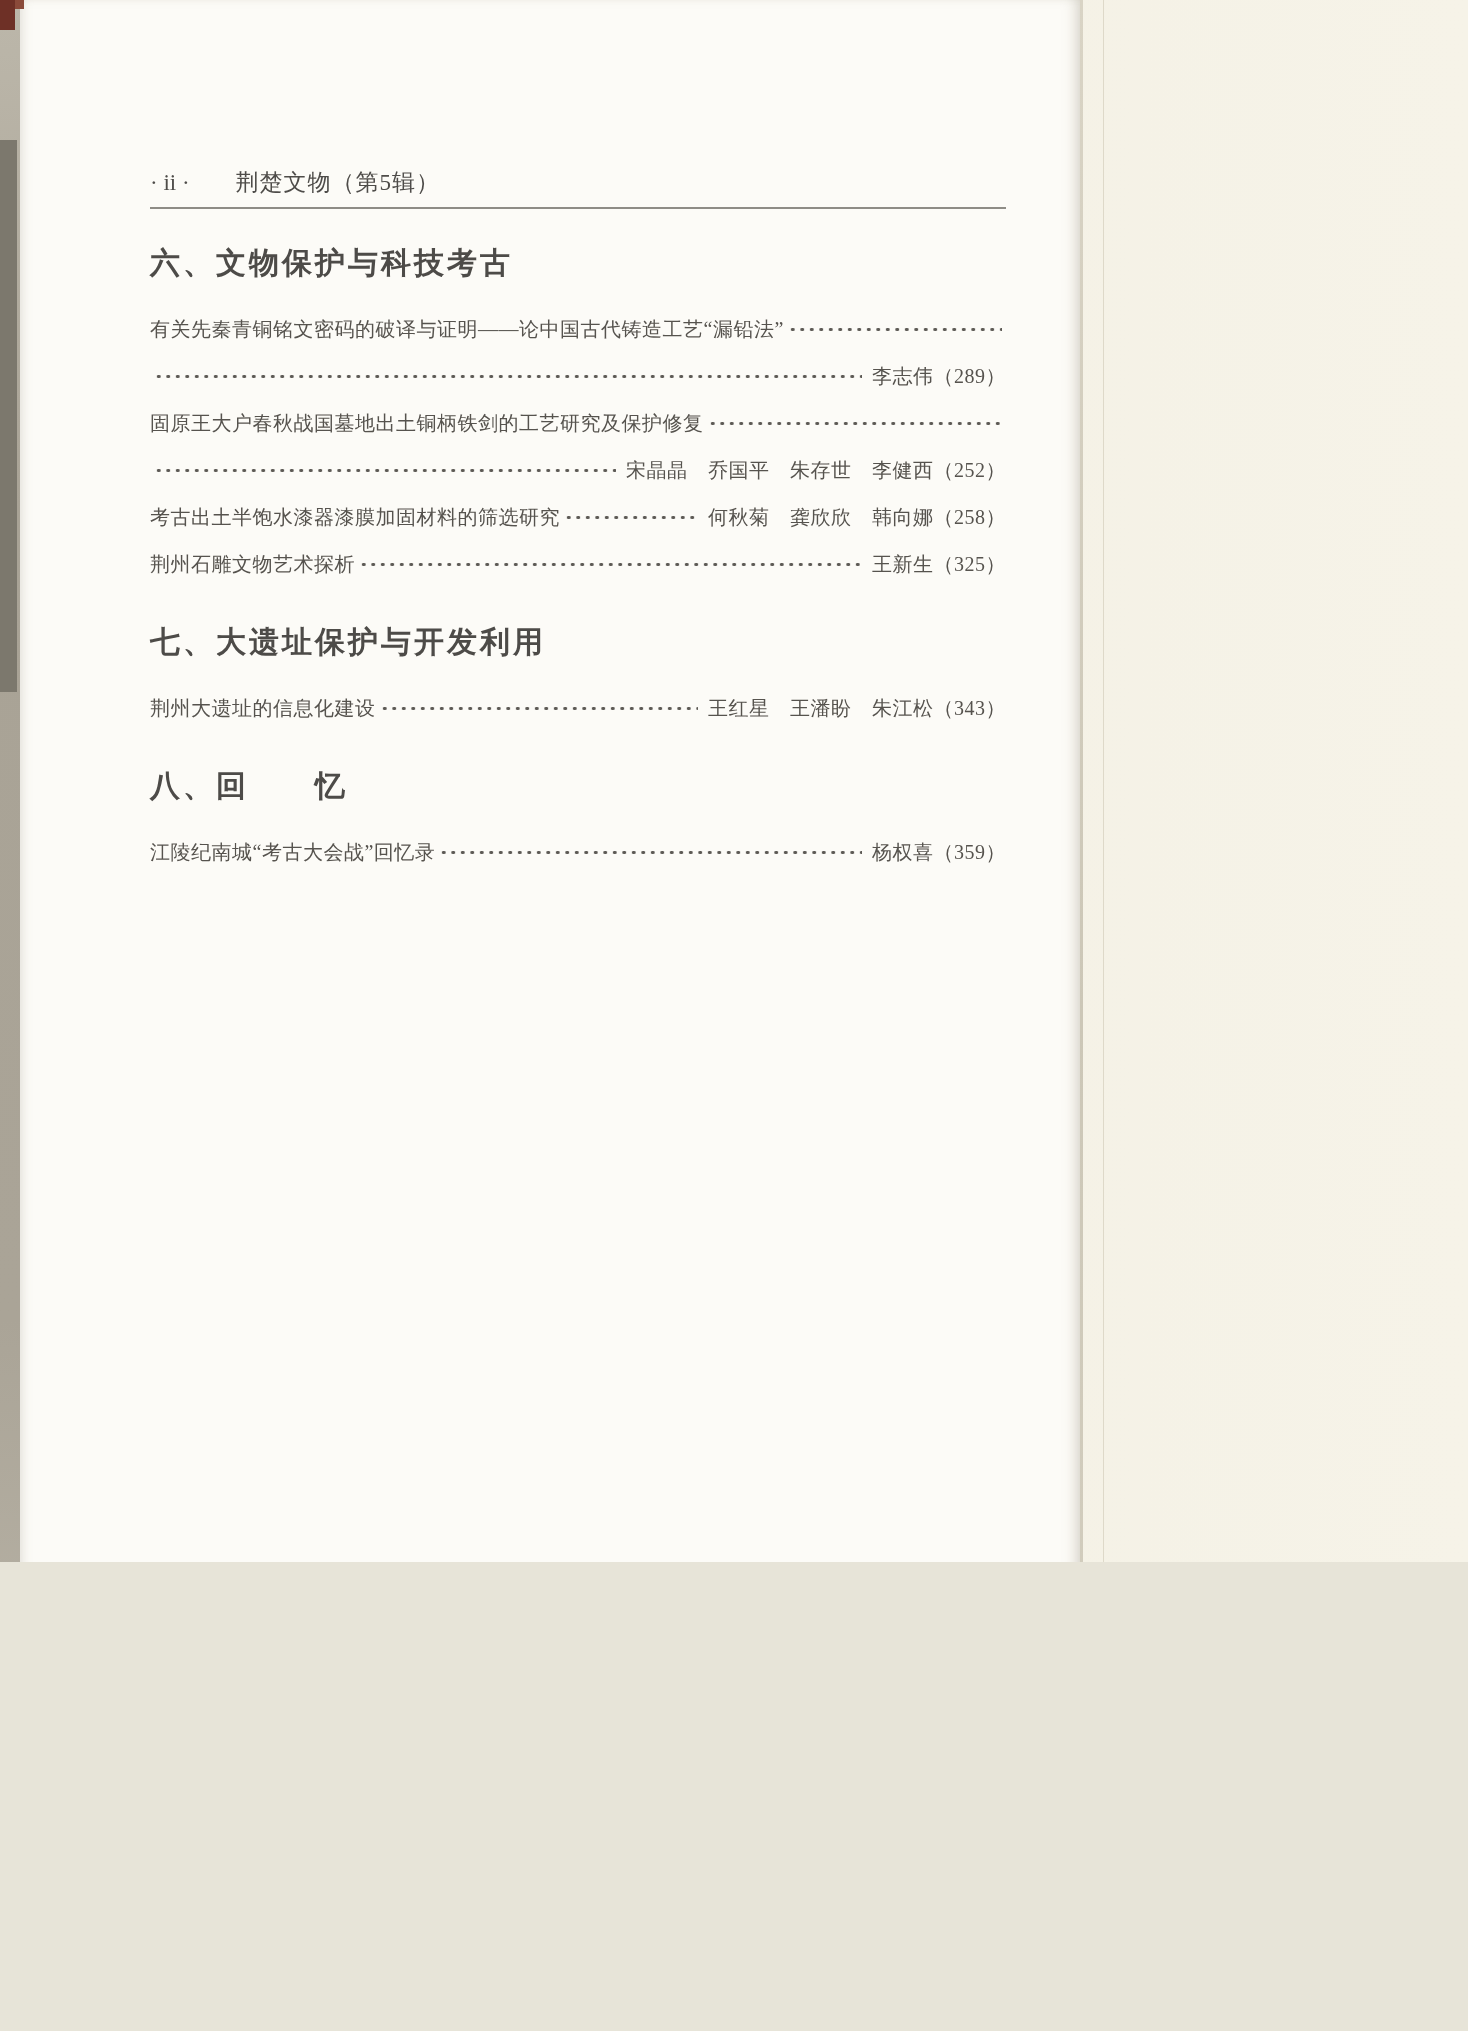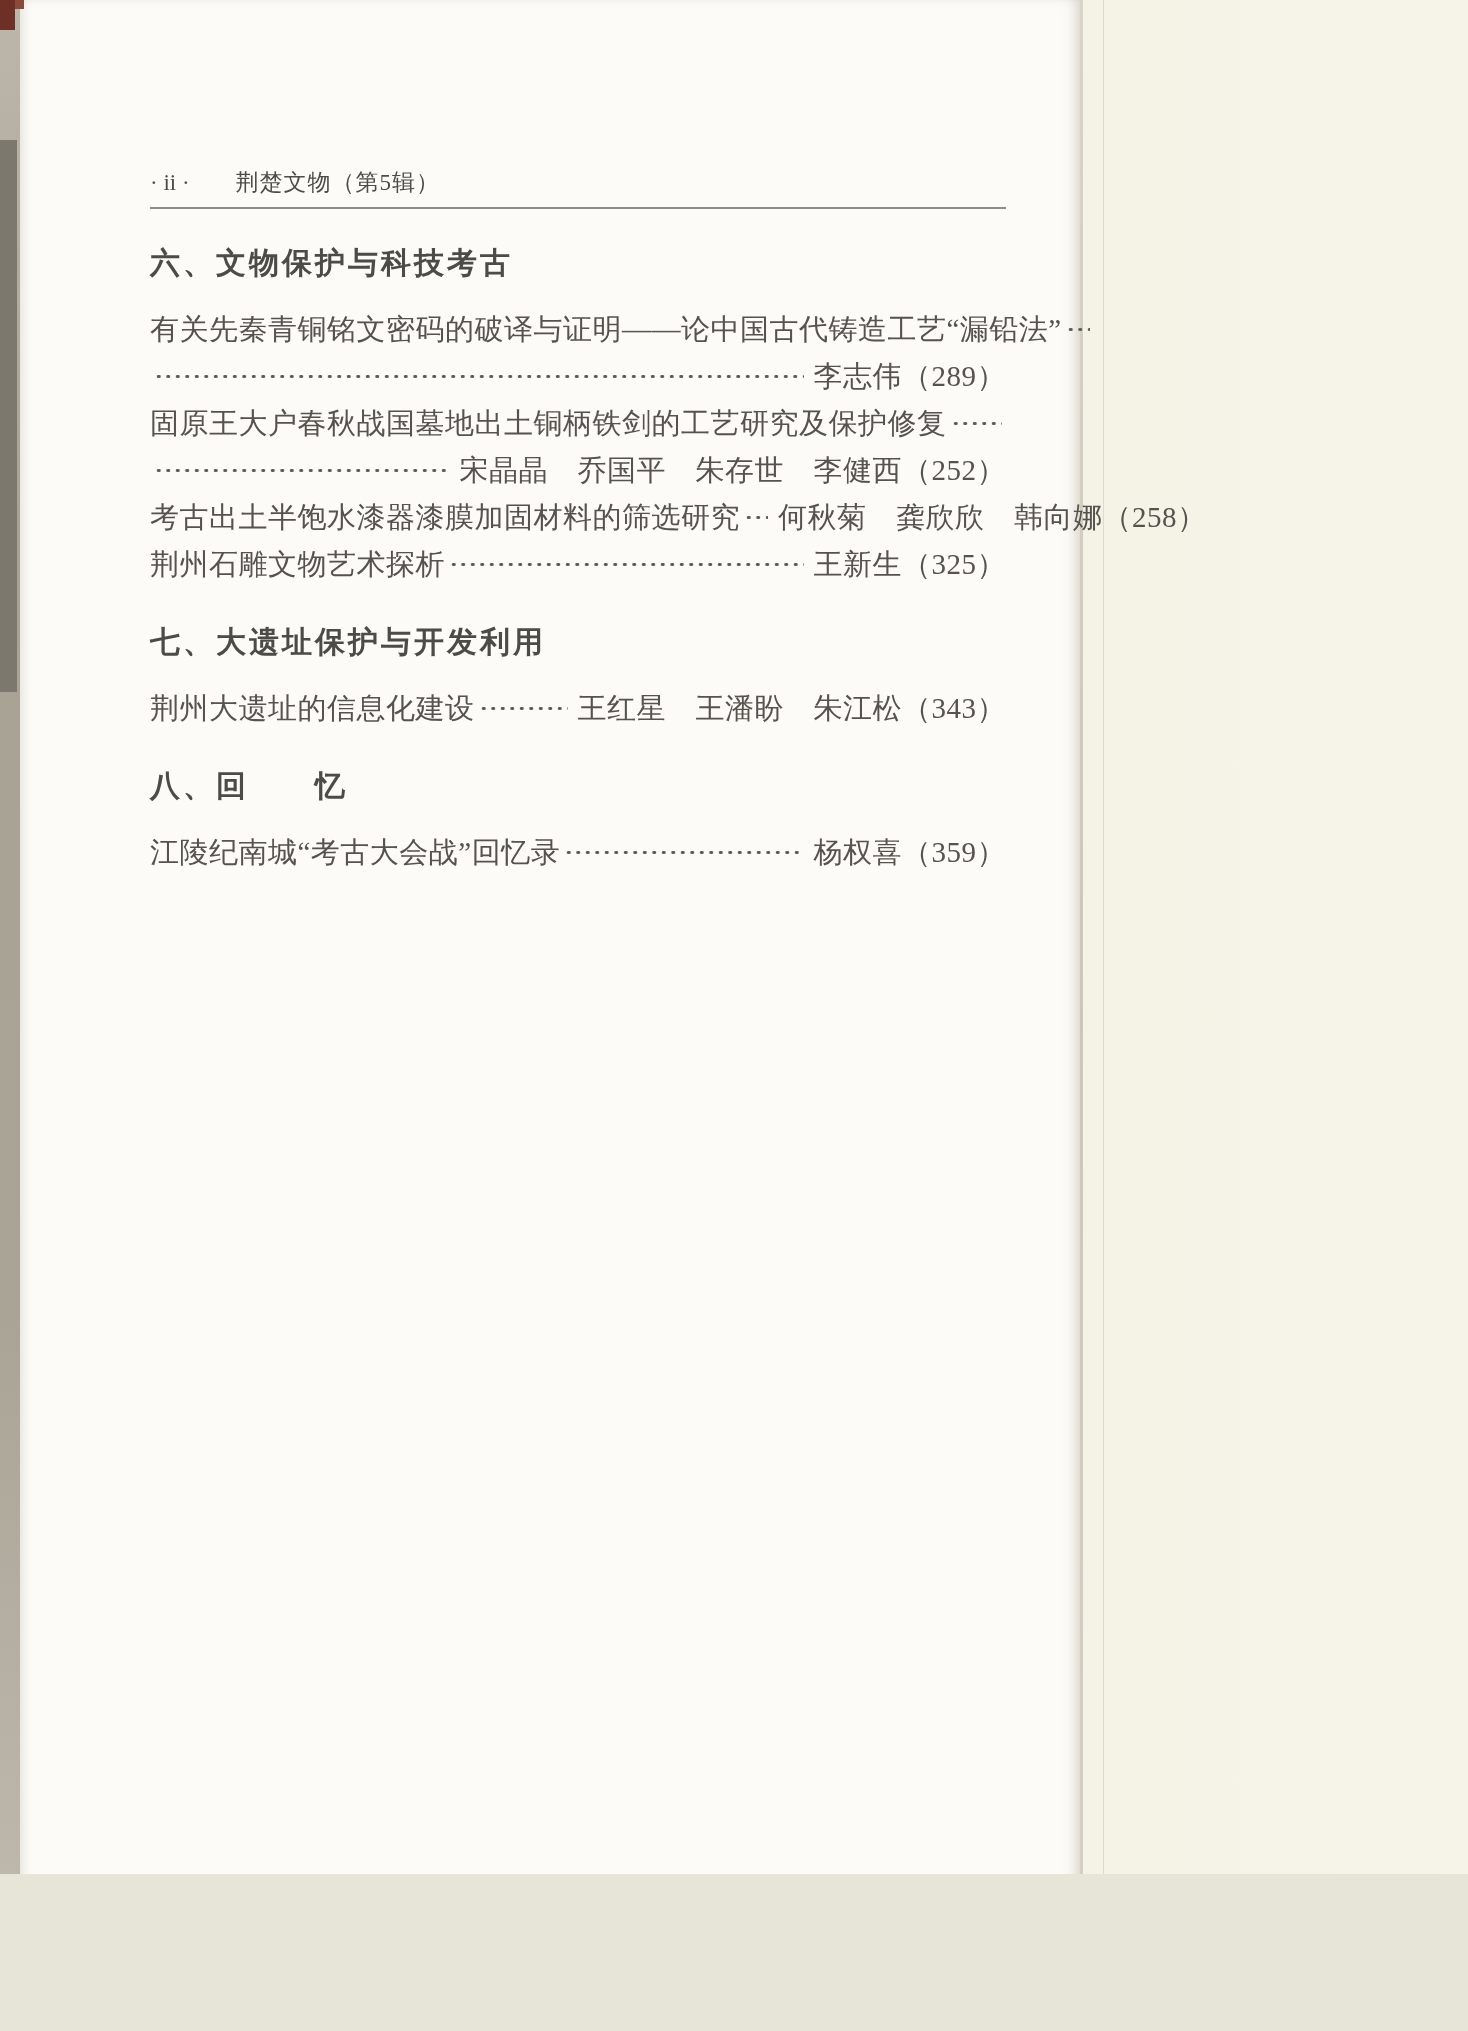--- a/index.html
+++ b/index.html
@@ -1,17 +1,17 @@
 <!DOCTYPE html>
 <html><head>
 <meta charset="utf-8">
 <style>
   html,body { margin:0; padding:0; background:#e7e4d8; }
   .scan {
-    position:relative; width:1468px; height:1874px; overflow:hidden;
+    position:relative; width:1468px; height:1562px; overflow:hidden;
     background:linear-gradient(90deg,#f1eee1 0%, #f4f1e5 55%, #f6f3e8 100%);
     font-family:"Liberation Serif","DejaVu Serif",serif;
   }
   .paper {
     position:absolute; left:20px; top:0; width:1060px; height:2031px;
     background:#fcfbf7;
     box-shadow: inset -10px 0 16px -9px rgba(120,110,88,.38),
                 inset 8px 0 12px -7px rgba(110,100,80,.22);
   }
   .fold-line { position:absolute; left:1080px; top:0; width:3px; height:2031px;
@@ -30,21 +30,21 @@
   .running-title { letter-spacing:1px; }
   .header-rule { margin-top:9px; border-top:2px solid #8e8c86; }
 
   .toc-section-heading {
     text-align:left; font-family:"Liberation Sans","DejaVu Sans",sans-serif;
     font-weight:bold; font-size:30px; color:#4d4b48; letter-spacing:3px;
     margin:34px 0 22px;
   }
   .toc-section:first-of-type .toc-section-heading { margin-top:40px; }
 
-  .toc-line { display:flex; align-items:center; font-size:29px; line-height:47px;
+  .toc-line { display:flex; align-items:center; font-size:20px; line-height:47px;
     letter-spacing:.5px; white-space:nowrap; }
   .leader { flex:1 1 auto; min-width:24px; height:47px; margin:0 4px;
     background:radial-gradient(circle, #5d5a55 1.6px, transparent 2px) left center / 9.5px 47px repeat-x; }
   .authors { margin-left:6px; }
   .pageno { margin-left:0; }
 </style>
 </head>
 <body>
 
 <div class="scan">

